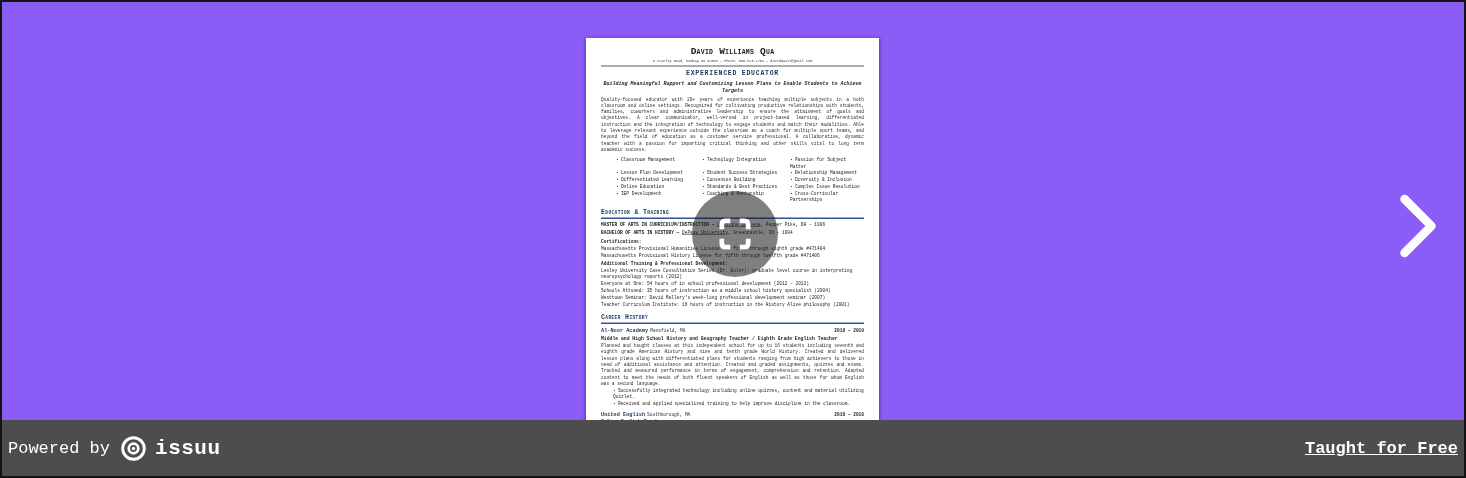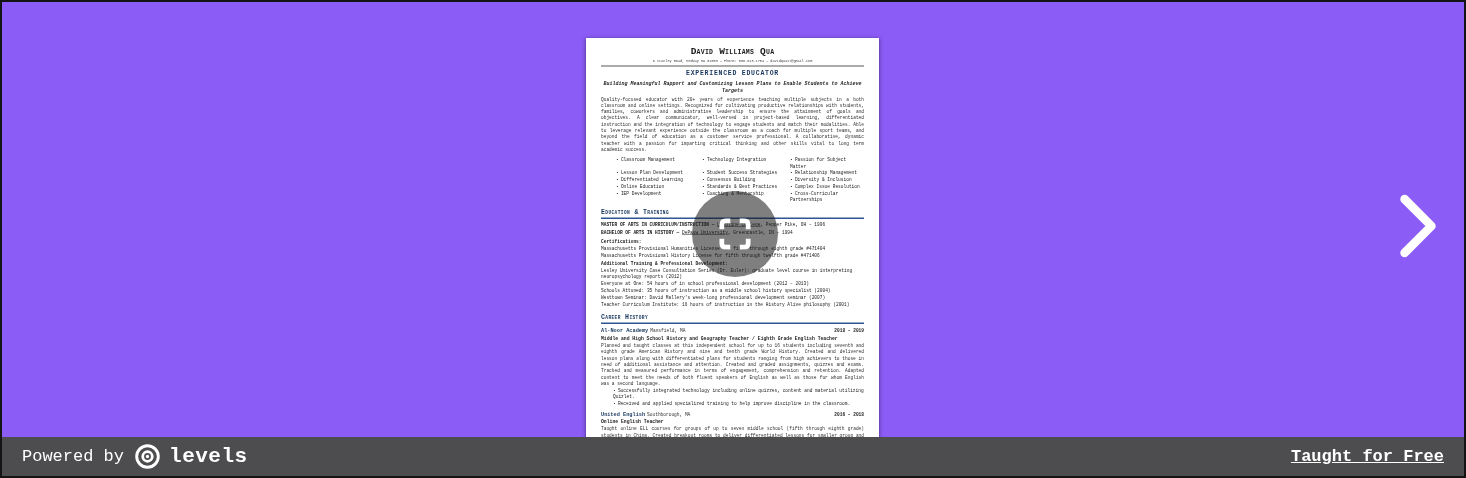--- a/index.html
+++ b/index.html
@@ -39,22 +39,22 @@
   ul.jb li::before{content:"▪";margin-right:5px;font-size:8px;color:#333;}
   .quote-box{border:2.5px solid #17365d;margin-top:10px;padding:6px 10px;
     font-size:9.5px;font-weight:bold;font-style:italic;color:#17365d;}
   .quote-attr{margin-top:2px;}
   
   .zoom-overlay{position:absolute;left:106px;top:153px;width:86px;height:86px;border:none;
     border-radius:50%;background:rgba(22,22,22,.55);display:flex;align-items:center;justify-content:center;
     cursor:pointer;z-index:3;padding:0;}
   .next-btn{position:absolute;left:1386px;top:182px;width:60px;height:84px;background:transparent;
     border:none;cursor:pointer;display:flex;align-items:center;justify-content:center;padding:0;}
-  .footer{position:absolute;left:0;right:0;bottom:0;height:39px;background:#4d4d4f;
-    display:flex;align-items:center;justify-content:space-between;padding:0 20px;box-sizing:border-box;}
+  .footer{position:absolute;left:0;right:0;bottom:0;height:56px;background:#4d4d4f;
+    display:flex;align-items:center;justify-content:space-between;padding:0 6px;box-sizing:border-box;}
   .powered{display:flex;align-items:center;gap:10px;color:#fff;text-decoration:none;font-size:17px;cursor:pointer;}
   .brand{font-size:21px;font-weight:bold;letter-spacing:.5px;margin-left:-2px;}
   .publish{color:#fff;font-size:17px;font-weight:600;text-decoration:underline;cursor:pointer;}
 </style>
 </head>
 <body>
 
 <div class="screen">
 
   <div class="page">
@@ -153,18 +153,18 @@
   </button>
 
   <div class="footer">
     <a class="powered">
       <span>Powered by</span>
       <svg width="27" height="27" viewBox="0 0 26 26">
         <circle cx="13" cy="13" r="10.4" fill="none" stroke="#ffffff" stroke-width="2.8"></circle>
         <circle cx="13" cy="13" r="4.6" fill="none" stroke="#ffffff" stroke-width="2.6"></circle>
         <circle cx="13" cy="13" r="1.6" fill="#ffffff"></circle>
       </svg>
-      <span class="brand">levels</span>
+      <span class="brand">issuu</span>
     </a>
     <a class="publish">Taught for Free</a>
   </div>
 
 </div>
 
 </body></html>

